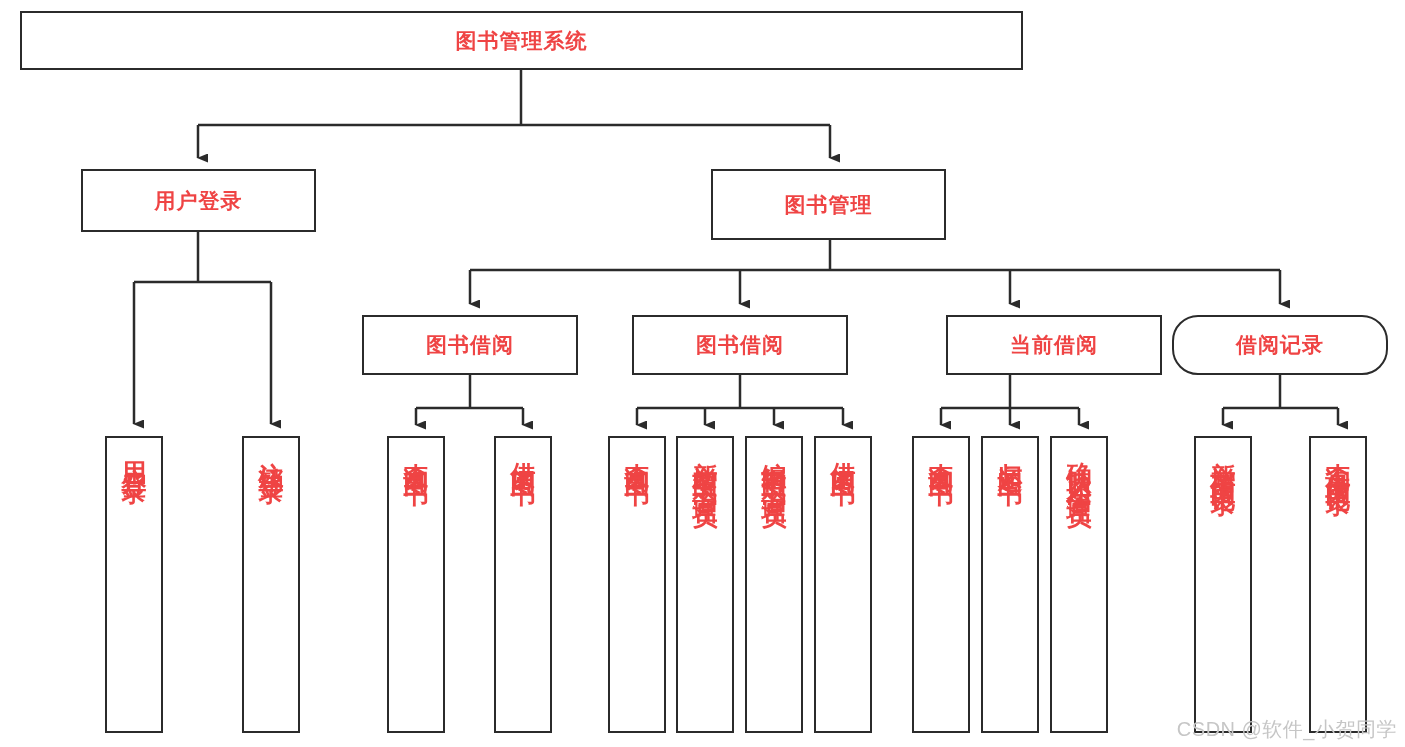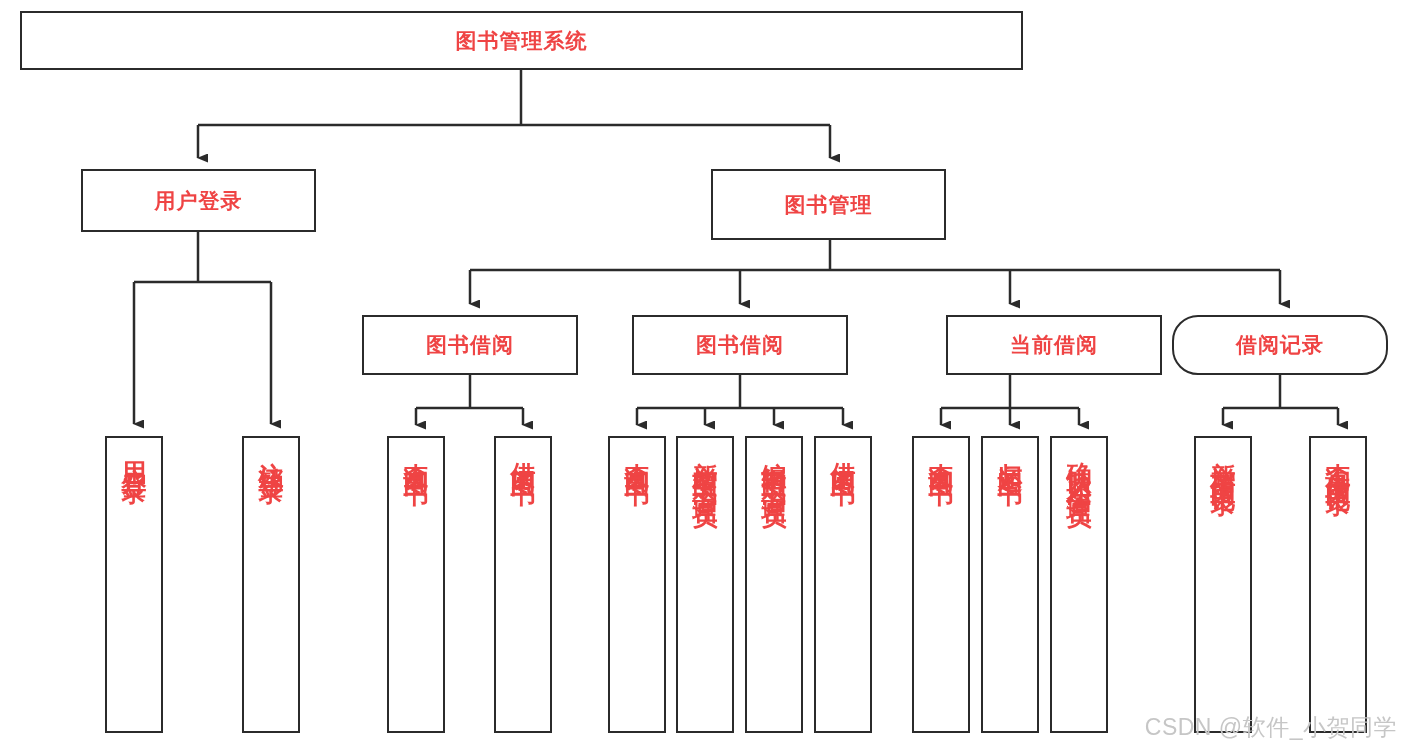--- a/index.html
+++ b/index.html
@@ -36,21 +36,21 @@
   .v-node .lbl{
     writing-mode:vertical-rl;
     text-orientation:upright;
     font-size:25px;
     letter-spacing:6px;
     line-height:1;
   }
   #watermark{
     position:absolute;
     right:8px;bottom:4px;
-    font-size:23px;
+    font-size:20px;
     color:#c6c6c6;
     letter-spacing:.5px;
     z-index:3;
     white-space:nowrap;
     font-family:"Liberation Sans","DejaVu Sans",sans-serif;
   }
 </style>
 </head>
 <body>
 

